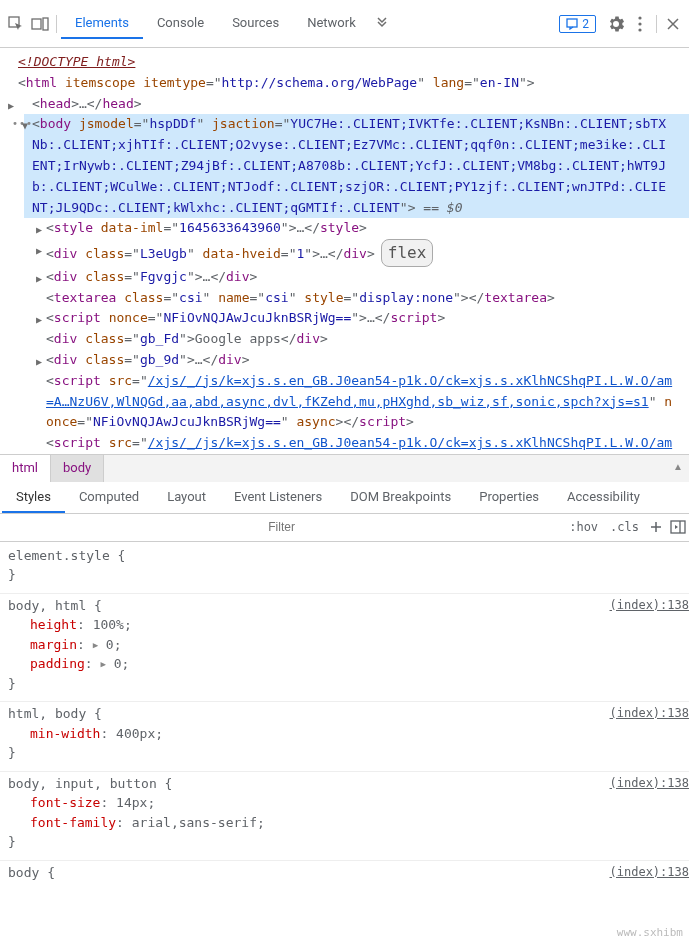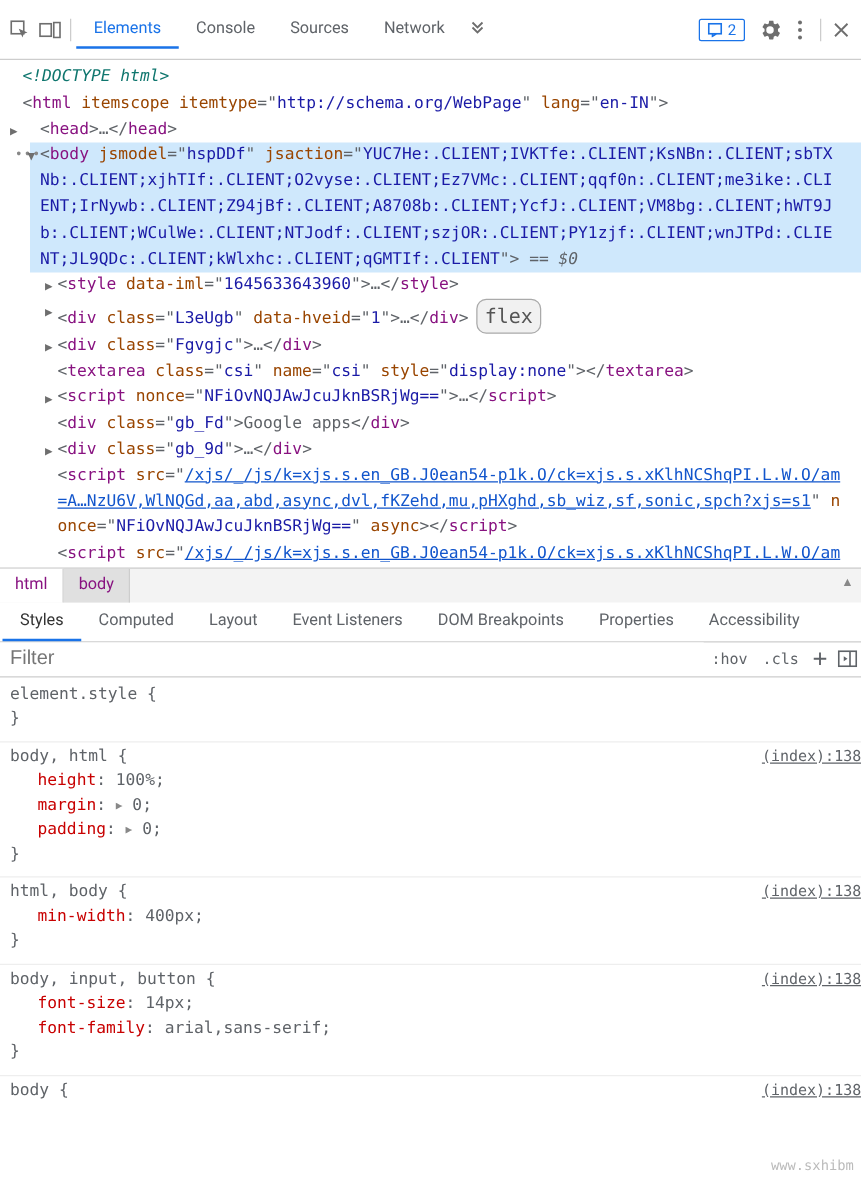--- a/index.html
+++ b/index.html
@@ -14,36 +14,36 @@
 .dom { flex: 1; overflow: auto; font-family: Menlo, Consolas, monospace; font-size: 13px; line-height: 1.6; padding: 4px 0 4px 10px; white-space: nowrap; position: relative; }
 .dom-line { padding-left: 8px; position: relative; }
 .arrow { position: absolute; left: -2px; top: 4px; color: #6e6e6e; font-size: 10px; cursor: pointer; }
 .arrow.down::before { content: "▼"; }
 .arrow.right::before { content: "▶"; }
 .dots3 { position: absolute; left: -12px; top: 2px; color: #888; font-size: 10px; letter-spacing: 1px; }
 .selblock { white-space: normal; word-break: break-all; padding-left: 8px; padding-right: 20px; background: #cfe8fc; position: relative; }
 .tg { color: #881280; }
 .at { color: #994500; }
 .av { color: #1a1aa6; }
-.gray { color: #0f766e; font-style: italic; }
+.gray { color: #7f1d1d; font-style: italic; text-decoration: underline; }
 .link { color: #1155cc; text-decoration: underline; word-break: break-all; }
 .flex-badge { display: inline-block; border: 1px solid #aaa; border-radius: 8px; padding: 0 6px; font-size: 16px; color: #555; background: #f1f1f1; margin-left: 6px; }
 .szero { color: #5f6368; font-style: italic; }
 .nested { padding-left: 28px; white-space: normal; word-break: break-all; padding-right: 14px; }
 .nested .dom-line { padding-left: 8px; }
 .breadcrumb { display: flex; border-top: 1px solid #cdcdcd; background: #f3f3f3; height: 28px; }
 .crumb { padding: 5px 12px; font-size: 13px; background: #fff; border-right: 1px solid #cdcdcd; color: #881280; }
 .crumb.active { background: #e0e0e0; }
 .crumb-scroll { flex: 1; position: relative; }
 .scroll-tri { position: absolute; right: 6px; top: 6px; color: #888; font-size: 10px; }
 .subtabs { display: flex; border-bottom: 1px solid #cdcdcd; padding-left: 2px; }
 .stab { padding: 7px 14px; font-size: 13px; color: #5f6368; cursor: pointer; }
 .stab.active { color: #333; border-bottom: 2px solid #1a73e8; }
 .filterbar { display: flex; align-items: center; border-bottom: 1px solid #cdcdcd; height: 28px; }
-.filterinput { flex: 1; border: none; padding: 4px 8px; font-size: 16px; color: #0f172a; outline: none; }
+.filterinput { flex: 1; border: none; padding: 4px 8px; font-size: 12px; color: #0f172a; outline: none; text-align: center; }
 .fbtn { padding: 4px 6px; font-family: Menlo, Consolas, monospace; font-size: 12px; color: #5f6368; cursor: pointer; }
 .fsvg { width: 22px; height: 22px; display: flex; align-items: center; justify-content: center; color: #5f6368; }
 .styles { flex: 1; overflow: auto; font-family: Menlo, Consolas, monospace; font-size: 13px; line-height: 1.5; padding: 2px 0; }
 .rule { padding: 2px 8px 8px 8px; border-bottom: 1px solid #eee; position: relative; }
 .sel-name { color: #5f6368; }
 .prop { padding-left: 22px; }
 .pn { color: #c80000; }
 .swatch { display: inline-block; width: 11px; height: 11px; border: 1px solid #666; background: #202124; vertical-align: middle; margin-right: 2px; }
 .srclink { position: absolute; right: 0; top: 2px; color: #5f6368; text-decoration: underline; font-size: 12px; }
 .tri { color: #888; font-size: 9px; display: inline-block; transform: translateY(-1px); }

